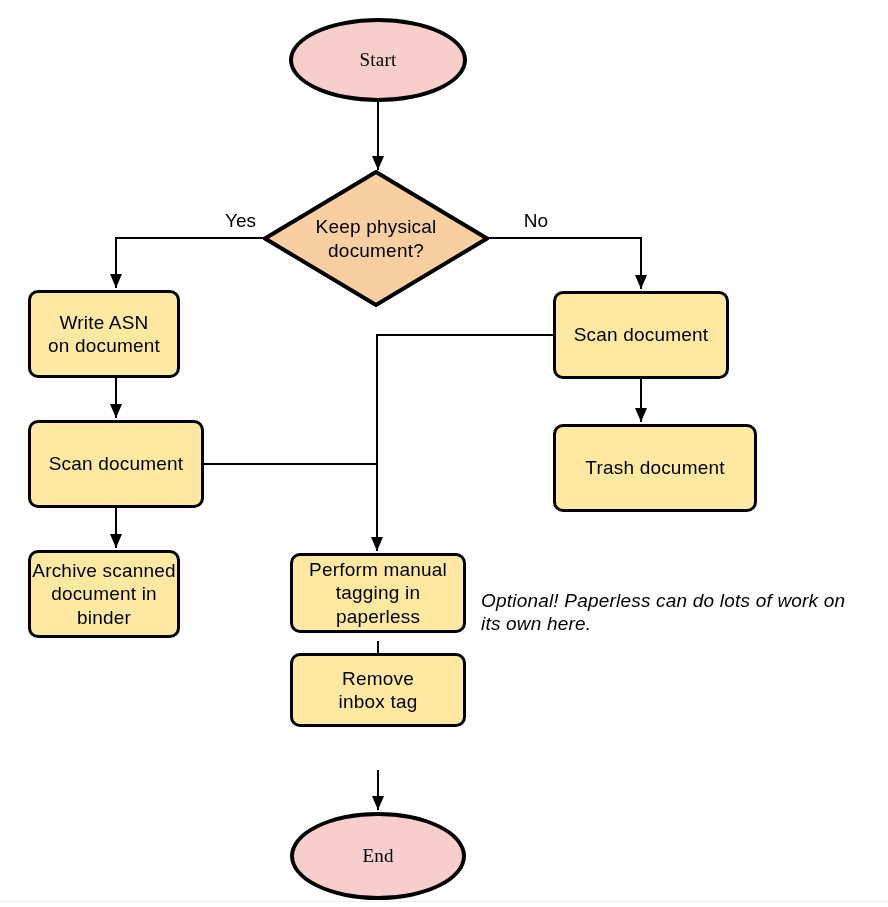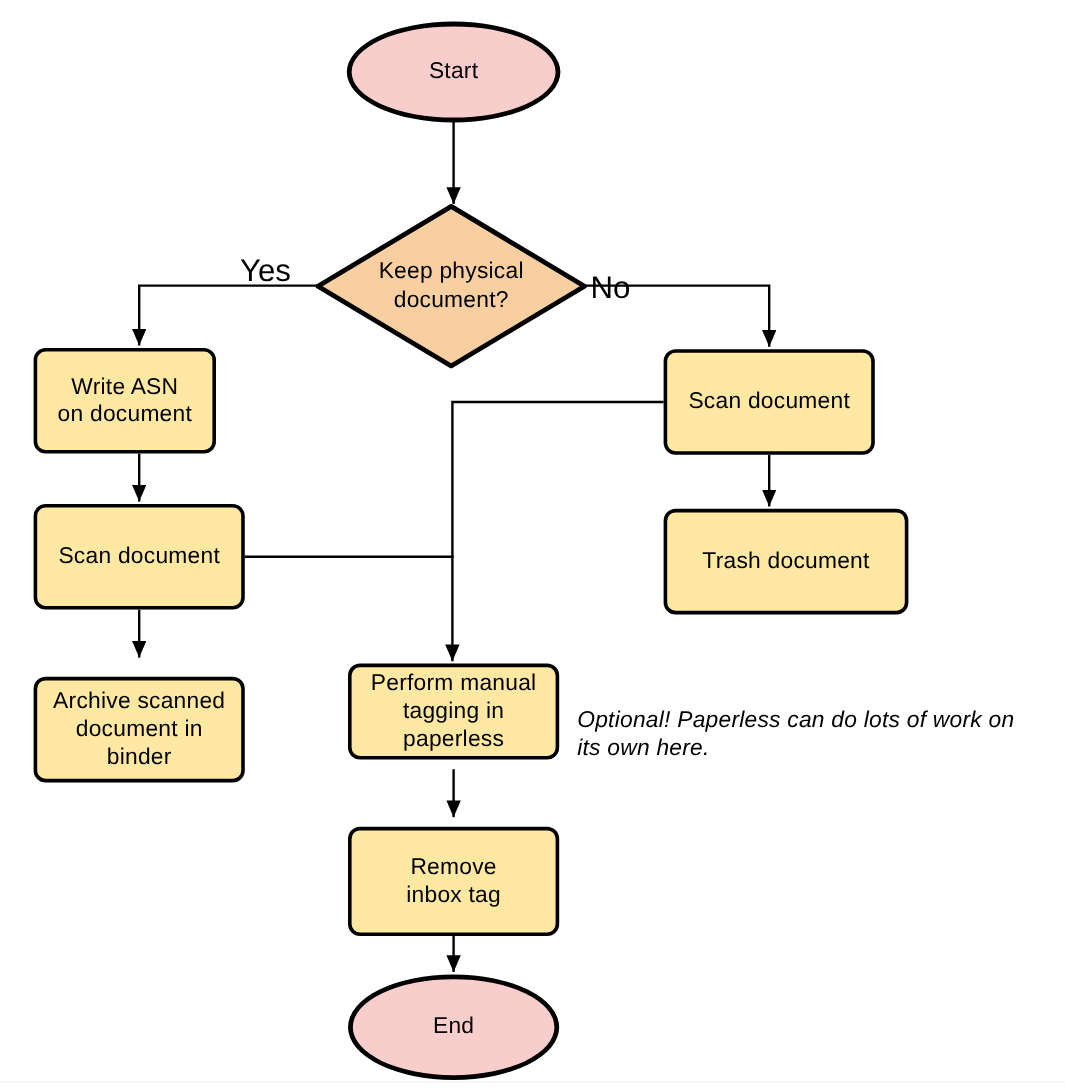--- a/index.html
+++ b/index.html
@@ -25,29 +25,30 @@
   .label{white-space:pre-line;letter-spacing:0.2px;}
   .process{
     background:var(--process-fill);
     border:3px solid var(--stroke);
     border-radius:10px;
   }
   .terminator{
     background:var(--terminator-fill);
     border:4px solid var(--stroke);
     border-radius:50%;
+    font-family:Liberation Serif, serif;
   }
   .decision-wrap{background:transparent;}
   .decision-wrap svg{position:absolute;left:0;top:0;}
   .decision-wrap .label{position:relative;z-index:1;}
   .decision-poly{fill:var(--decision-fill);stroke:var(--stroke);stroke-width:4;stroke-linejoin:miter;}
   .edge-label{
     position:absolute;
-    font-size:26px;
-    text-align:left;
+    font-size:19px;
+    text-align:right;
     width:56px;
   }
   .note{
     position:absolute;
     left:481px;top:589px;width:420px;
     font-size:19px;
     font-style:italic;
     line-height:1.22;
     white-space:pre-line;
     letter-spacing:0.2px;
@@ -86,32 +87,32 @@
 
 <div class="node decision-wrap" style="left:263px;top:170px;width:226px;height:137px">
   <svg width="226" height="137">
     <polygon class="decision-poly" points="113,2 224,68.5 113,135 2,68.5"></polygon>
   </svg>
   <span class="label">Keep physical
 document?</span>
 </div>
 
 <div class="edge-label" style="left:200px;top:210px">Yes</div>
-<div class="edge-label" style="left:492px;top:224px">No</div>
+<div class="edge-label" style="left:492px;top:210px">No</div>
 
 <div class="node process" style="left:28px;top:290px;width:152px;height:88px">
   <span class="label">Write ASN
 on document</span>
 </div>
 
 <div class="node process" style="left:28px;top:420px;width:176px;height:88px">
   <span class="label">Scan document</span>
 </div>
 
-<div class="node process" style="left:28px;top:564px;width:176px;height:88px">
+<div class="node process" style="left:28px;top:550px;width:152px;height:88px">
   <span class="label">Archive scanned
 document in
 binder</span>
 </div>
 
 <div class="node process" style="left:553px;top:291px;width:176px;height:88px">
   <span class="label">Scan document</span>
 </div>
 
 <div class="node process" style="left:553px;top:424px;width:204px;height:88px">
@@ -120,21 +121,21 @@
 
 <div class="node process" style="left:290px;top:553px;width:176px;height:80px">
   <span class="label">Perform manual
 tagging in
 paperless</span>
 </div>
 
 <div class="note">Optional! Paperless can do lots of work on
 its own here.</div>
 
-<div class="node process" style="left:290px;top:689px;width:176px;height:91px">
+<div class="node process" style="left:290px;top:653px;width:176px;height:74px">
   <span class="label">Remove
 inbox tag</span>
 </div>
 
 <div class="node terminator" style="left:290px;top:812px;width:176px;height:88px">
   <span class="label">End</span>
 </div>
 
 <div class="bottom-rule"></div>
 

